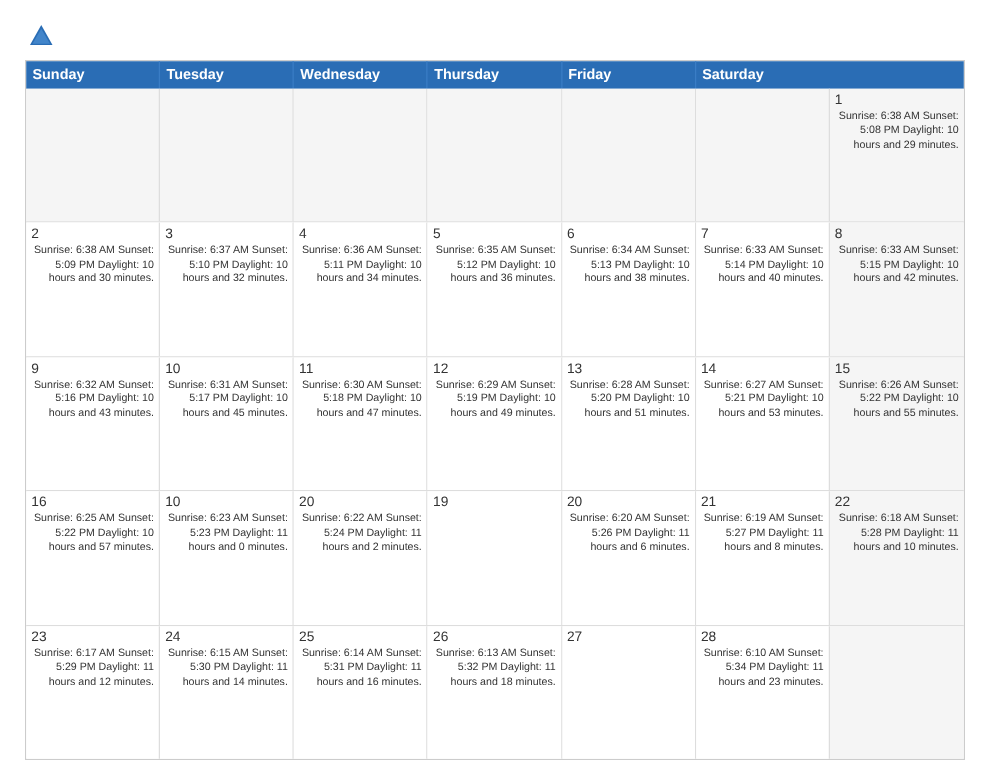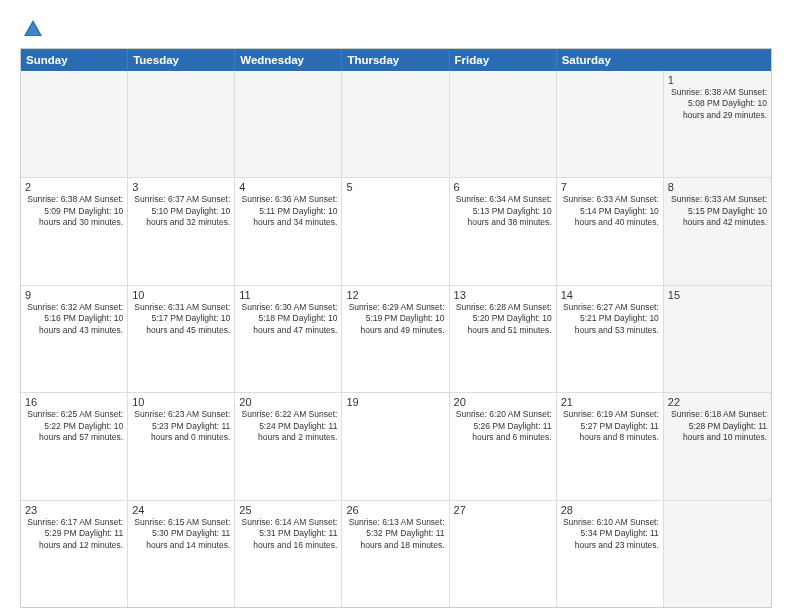--- a/index.html
+++ b/index.html
@@ -177,20 +177,23 @@
 Daylight: 10 hours and 32 minutes.</div>
           </div>
           <div class="cal-cell">
             <div class="day-number">4</div>
             <div class="cell-info">Sunrise: 6:36 AM
 Sunset: 5:11 PM
 Daylight: 10 hours and 34 minutes.</div>
           </div>
           <div class="cal-cell">
             <div class="day-number">5</div>
+            <div class="cell-info">Sunrise: 6:35 AM
+Sunset: 5:12 PM
+Daylight: 10 hours and 36 minutes.</div>
           </div>
           <div class="cal-cell">
             <div class="day-number">6</div>
             <div class="cell-info">Sunrise: 6:34 AM
 Sunset: 5:13 PM
 Daylight: 10 hours and 38 minutes.</div>
           </div>
           <div class="cal-cell">
             <div class="day-number">7</div>
             <div class="cell-info">Sunrise: 6:33 AM
@@ -236,20 +239,23 @@
 Daylight: 10 hours and 51 minutes.</div>
           </div>
           <div class="cal-cell">
             <div class="day-number">14</div>
             <div class="cell-info">Sunrise: 6:27 AM
 Sunset: 5:21 PM
 Daylight: 10 hours and 53 minutes.</div>
           </div>
           <div class="cal-cell shade">
             <div class="day-number">15</div>
+            <div class="cell-info">Sunrise: 6:26 AM
+Sunset: 5:22 PM
+Daylight: 10 hours and 55 minutes.</div>
           </div>
         </div>
         <div class="cal-row">
           <div class="cal-cell">
             <div class="day-number">16</div>
             <div class="cell-info">Sunrise: 6:25 AM
 Sunset: 5:22 PM
 Daylight: 10 hours and 57 minutes.</div>
           </div>
           <div class="cal-cell">

